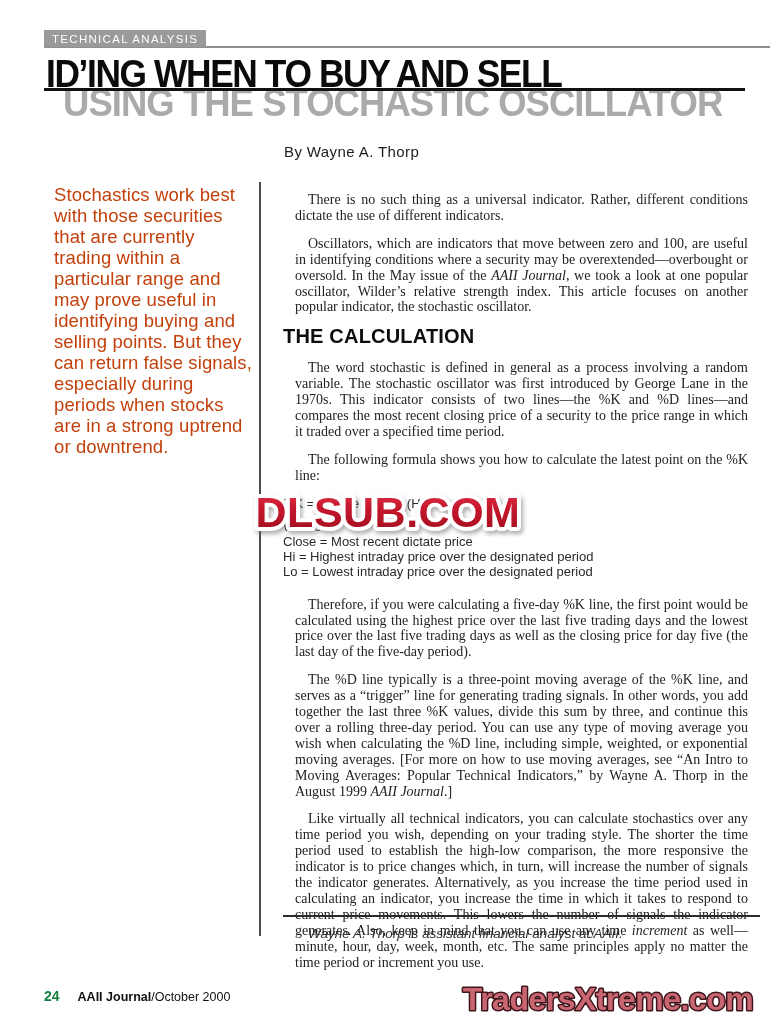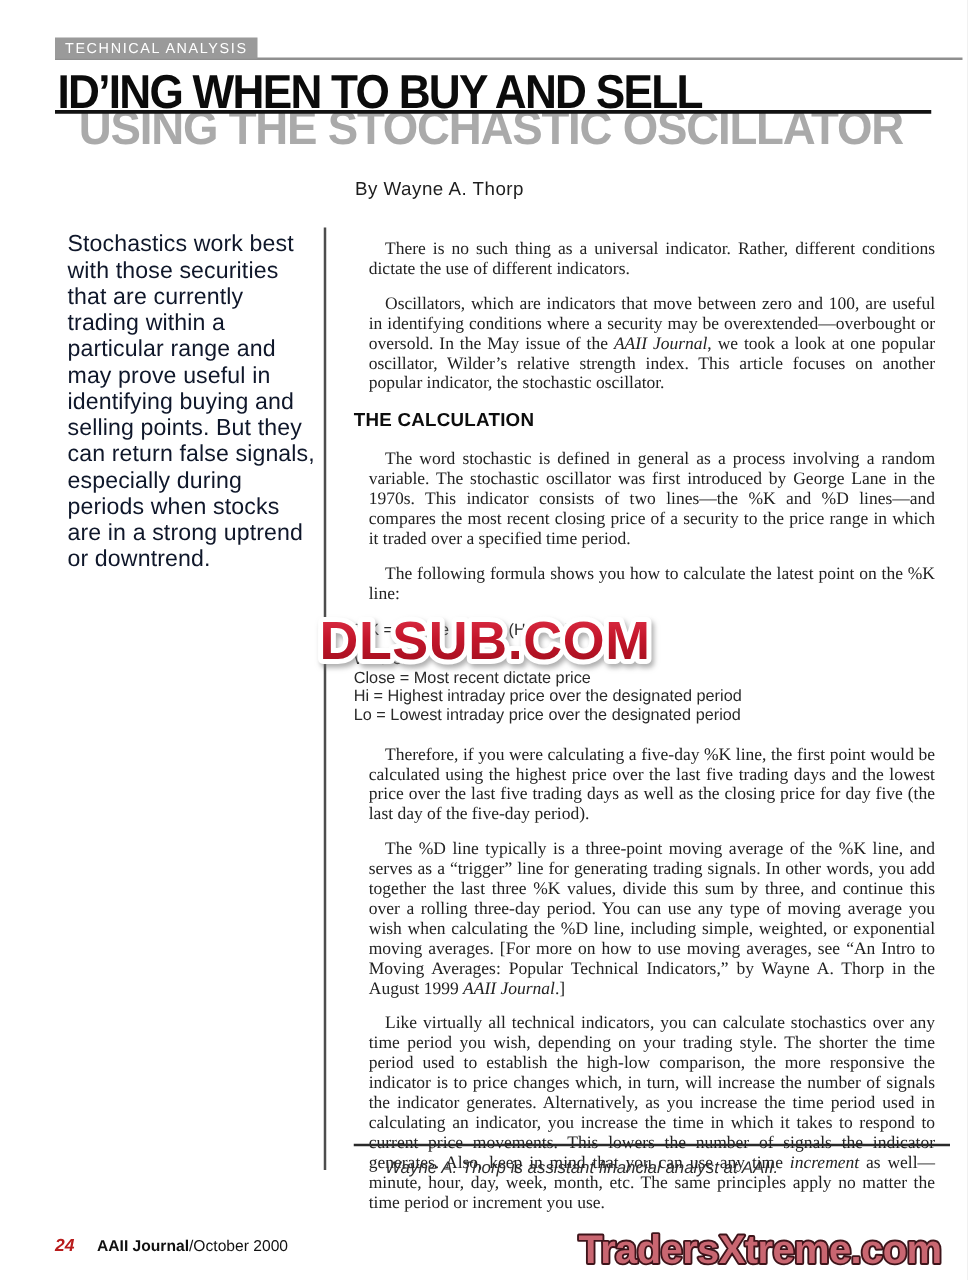--- a/index.html
+++ b/index.html
@@ -41,38 +41,38 @@
     letter-spacing: -1px; white-space: nowrap;
     transform: scaleX(0.96); transform-origin: left top; line-height: 1;
   }
   .byline {
     position: absolute; left: 284px; top: 143px;
     font-size: 15px; color: #1d1d1d; letter-spacing: 0.4px;
   }
   
   .callout {
     position: absolute; left: 54px; top: 184px; width: 198px;
-    font-size: 18.5px; line-height: 21px; color: #0f172a; letter-spacing: 0.1px;
+    font-size: 18.5px; line-height: 21px; color: #c2410c; letter-spacing: 0.1px;
   }
   .vrule {
     position: absolute; left: 259px; top: 182px; width: 2px; height: 754px;
     background: #4d4d4d;
   }
   
   .column {
     position: absolute; left: 283px; top: 180px; width: 477px;
     font-family: "Liberation Serif", serif;
     font-size: 14px; line-height: 15.9px; color: #222222;
     text-align: justify;
   }
   .column p { margin: 12px; text-indent: 13px; }
   .column em { font-style: italic; }
   .section-heading {
     font-family: "Liberation Sans", sans-serif;
-    font-size: 15px; font-weight: 700; color: #0d0d0d;
+    font-size: 20px; font-weight: 700; color: #0d0d0d;
     letter-spacing: 0.2px; margin: 14px 0 15px 0; text-indent: 0;
     text-align: left;
   }
   .formula {
     font-family: "Liberation Sans", sans-serif;
     font-size: 13px; line-height: 15px; color: #2a2a2a;
     margin: 12px 0 18px 0; text-align: left;
   }
   .formula .eq { margin-bottom: 8px; }
   .endrule {
@@ -82,21 +82,21 @@
   .footnote {
     position: absolute; left: 308px; top: 926px; width: 466px;
     font-family: "Liberation Sans", sans-serif; font-style: italic;
     font-size: 13.5px; line-height: 16.5px; color: #2e2e2e;
   }
   
   .footer {
     position: absolute; left: 44px; top: 988px;
     display: flex; align-items: baseline; gap: 18px;
   }
-  .page-num { font-size: 14px; font-weight: 700; color: #b91c1c; font-style: italic; }
+  .page-num { font-size: 14px; font-weight: 700; color: #15803d; }
   .journal-line { font-size: 12.5px; color: #111111; }
   .journal-line .jname { font-weight: 700; }
   
   .dlsub-wrap {
     position: absolute; left: 240px; top: 483px; z-index: 10;
     filter: drop-shadow(2px 3px 2px rgba(110,110,110,0.55));
   }
   .traders-wrap {
     position: absolute; left: 443px; top: 981px; z-index: 10;
     filter: drop-shadow(0 0 1.5px #ffffff) drop-shadow(0 0 1.5px #ffffff);

